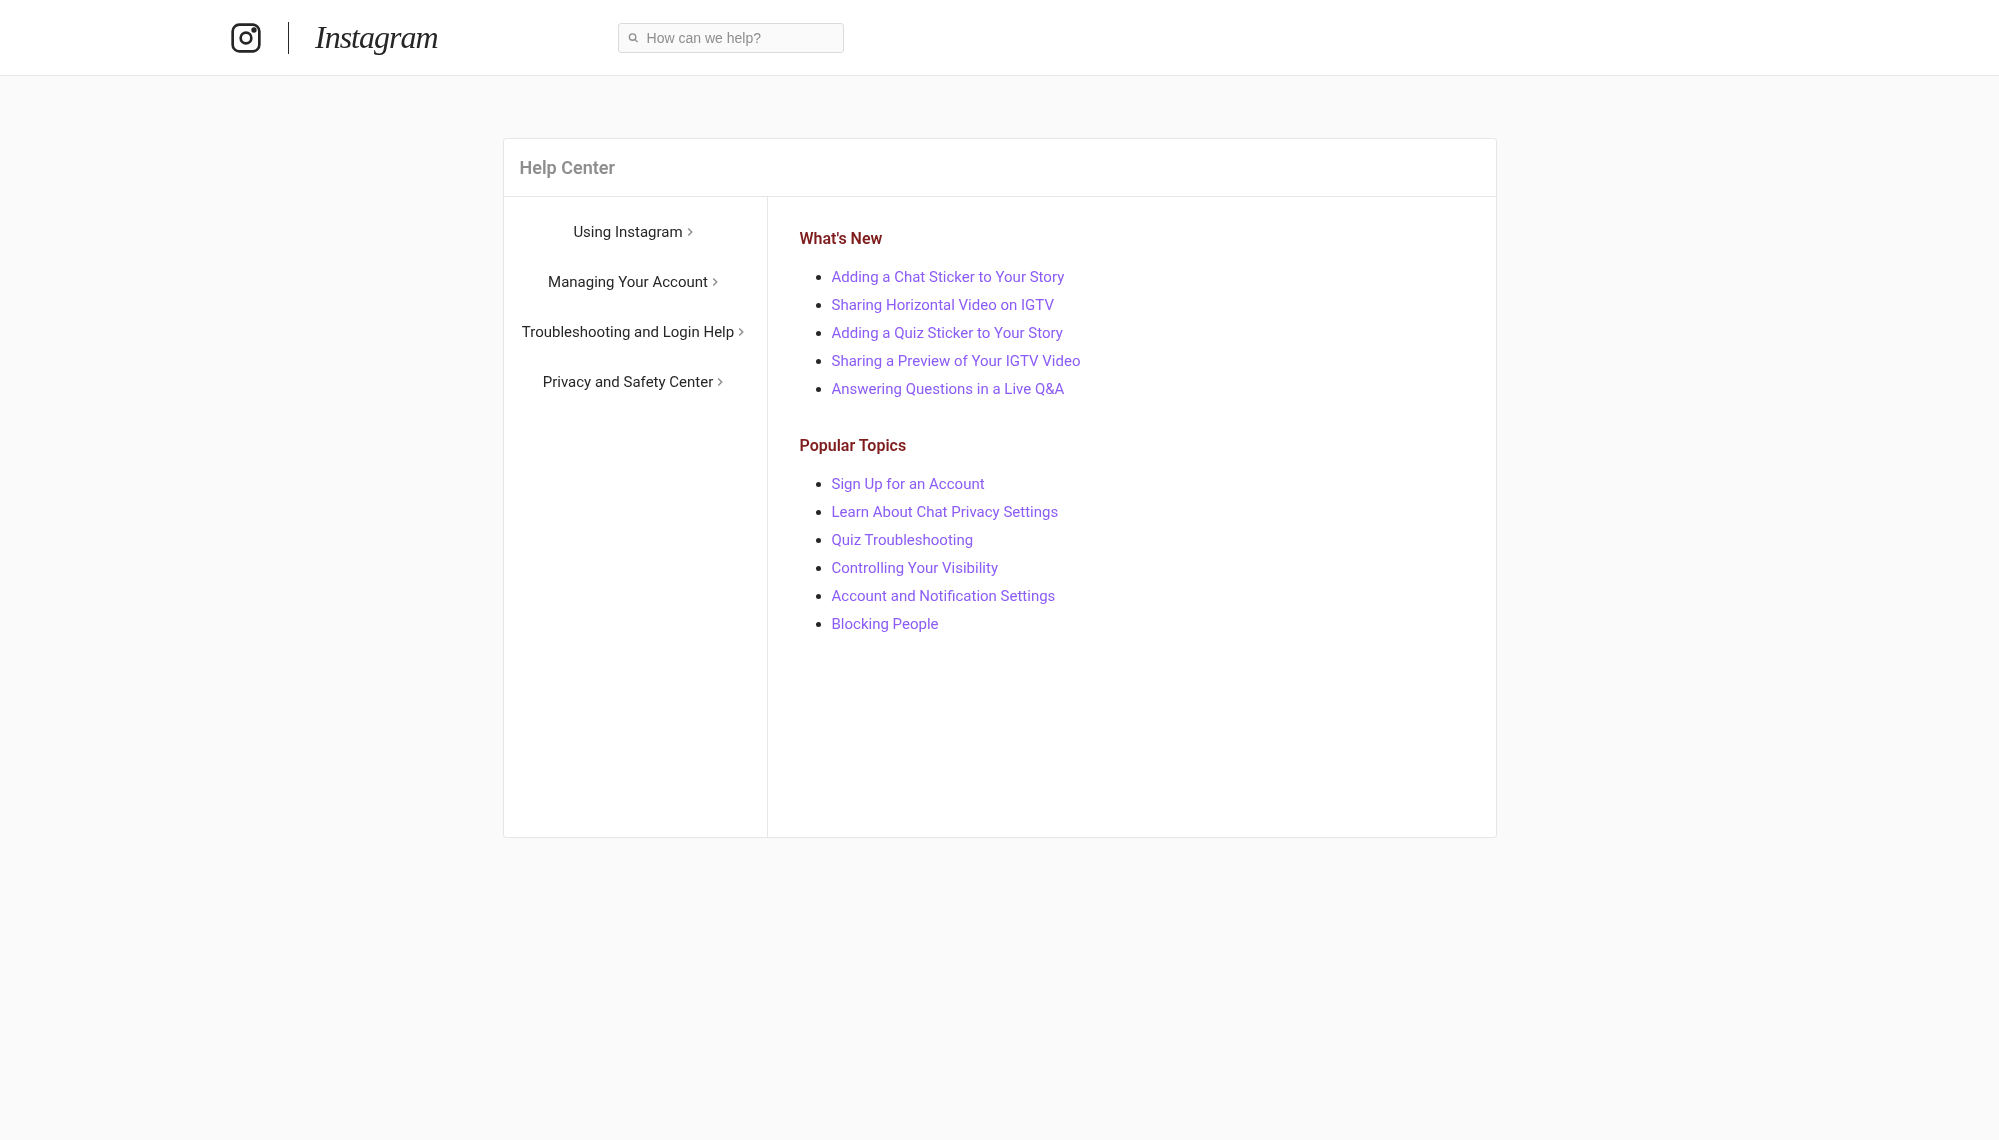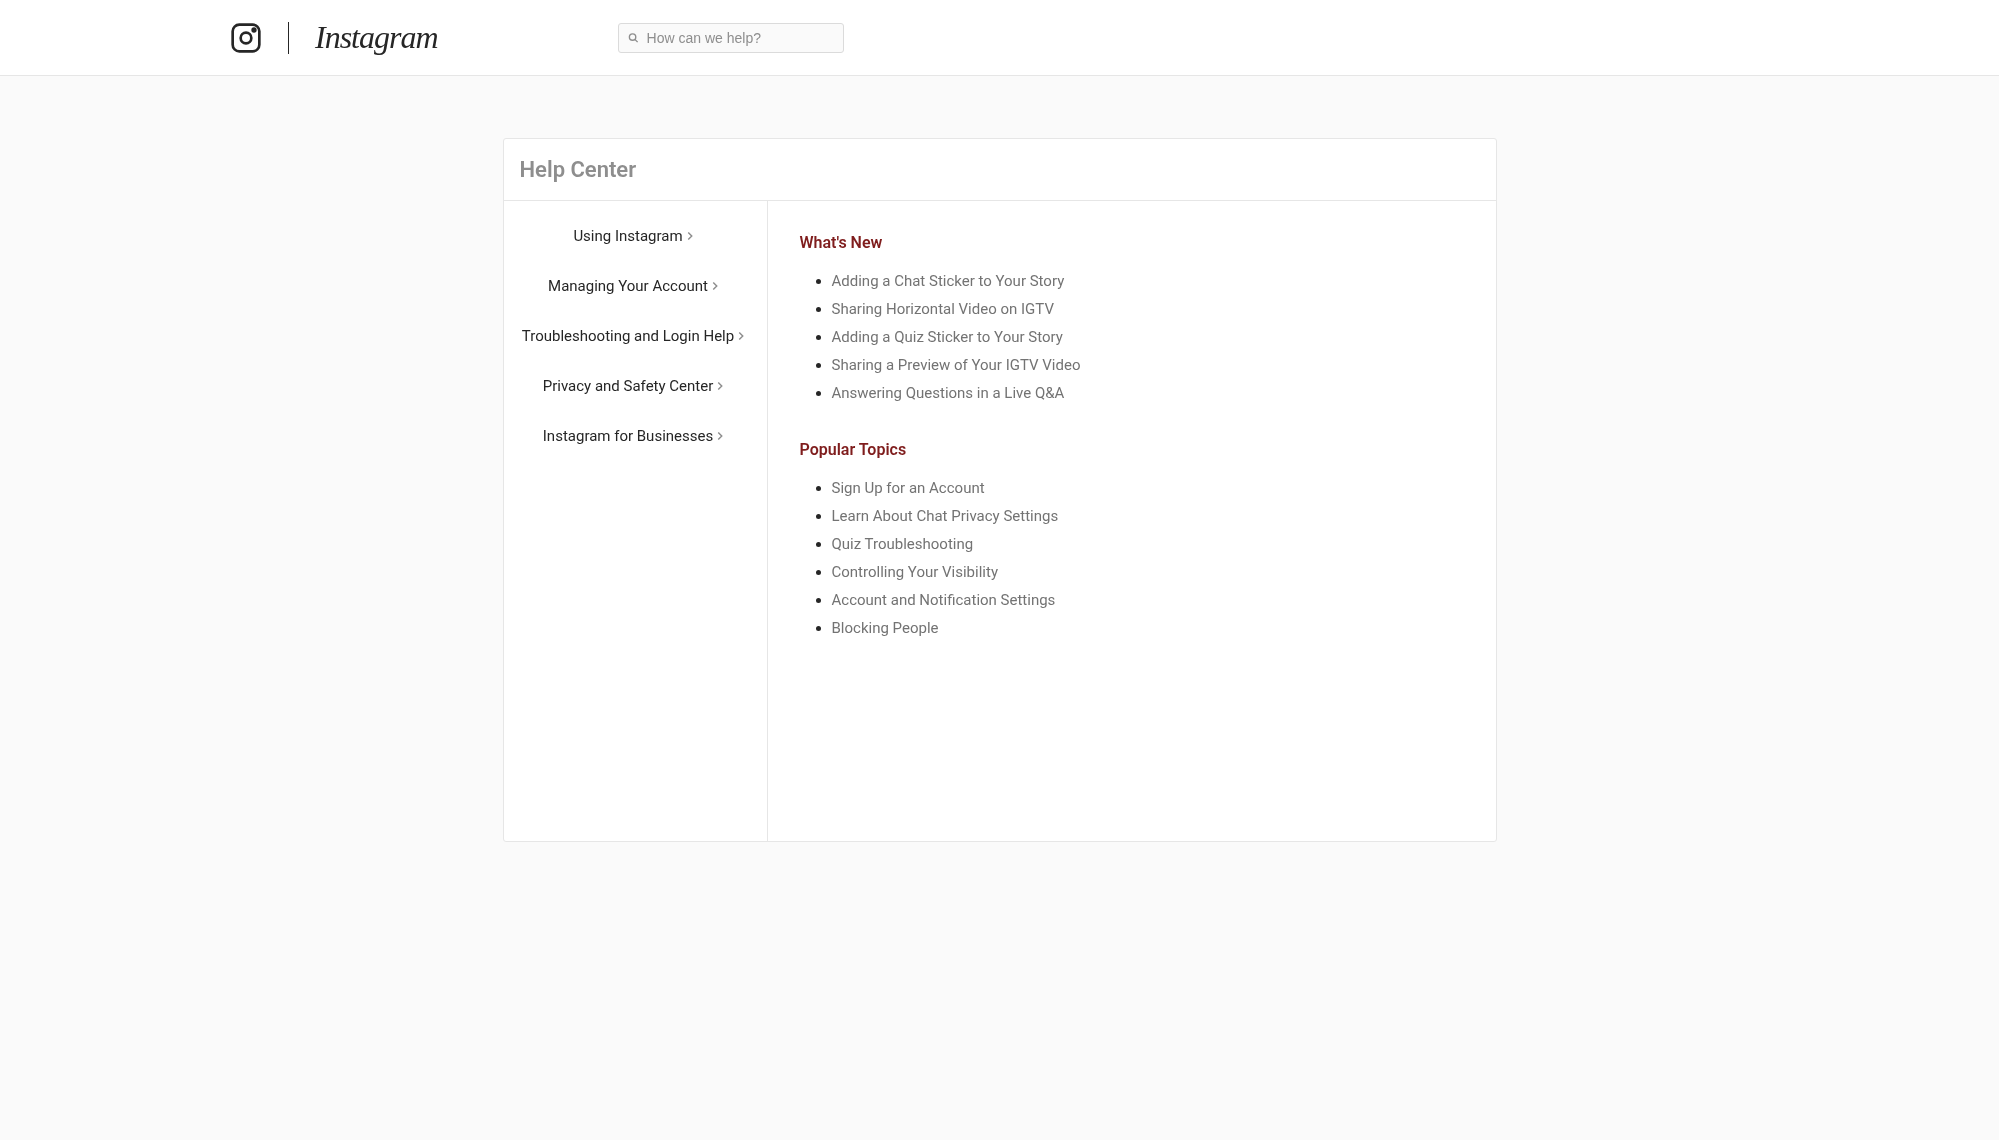--- a/index.html
+++ b/index.html
@@ -82,21 +82,21 @@
     .main-container {
       max-width: 994px;
       margin: 62px auto 0;
       background: #fff;
       border: 1px solid #e6e6e6;
       border-radius: 3px;
     }
     
     .page-title {
       padding: 18px 16px;
-      font-size: 22px;
+      font-size: 18px;
       font-weight: 600;
       color: #8e8e8e;
       border-bottom: 1px solid #e6e6e6;
     }
     
     .content-wrapper {
       display: flex;
     }
     
     .sidebar {
@@ -143,21 +143,21 @@
       padding-left: 32px;
     }
     
     .link-list li {
       margin-bottom: 10px;
       font-size: 15px;
       color: #262626;
     }
     
     .link-list a {
-      color: #737373;
+      color: #8b5cf6;
       text-decoration: none;
     }
     
     .body-text {
       font-size: 15px;
       color: #262626;
       line-height: 1.5;
     }
     
     .inline-link {
@@ -209,26 +209,20 @@
         <svg class="chevron-icon" viewBox="0 0 24 24" fill="none" stroke="currentColor" stroke-width="2.5">
           <polyline points="9 18 15 12 9 6"></polyline>
         </svg>
       </div>
       <div class="sidebar-item">
         <span>Privacy and Safety Center</span>
         <svg class="chevron-icon" viewBox="0 0 24 24" fill="none" stroke="currentColor" stroke-width="2.5">
           <polyline points="9 18 15 12 9 6"></polyline>
         </svg>
       </div>
-      <div class="sidebar-item">
-        <span>Instagram for Businesses</span>
-        <svg class="chevron-icon" viewBox="0 0 24 24" fill="none" stroke="currentColor" stroke-width="2.5">
-          <polyline points="9 18 15 12 9 6"></polyline>
-        </svg>
-      </div>
     </div>
 
     <div class="main-content">
       <div class="section">
         <h2 class="section-heading">What's New</h2>
         <ul class="link-list">
           <li><a href="#">Adding a Chat Sticker to Your Story</a></li>
           <li><a href="#">Sharing Horizontal Video on IGTV</a></li>
           <li><a href="#">Adding a Quiz Sticker to Your Story</a></li>
           <li><a href="#">Sharing a Preview of Your IGTV Video</a></li>

